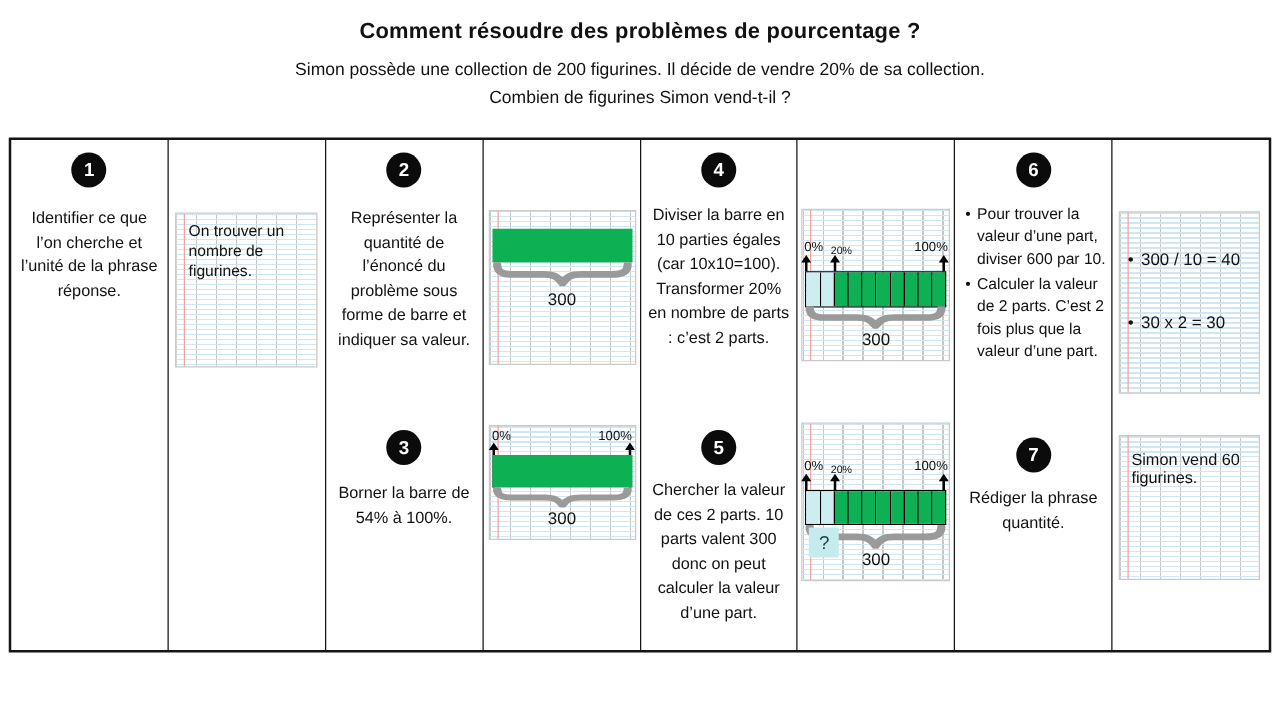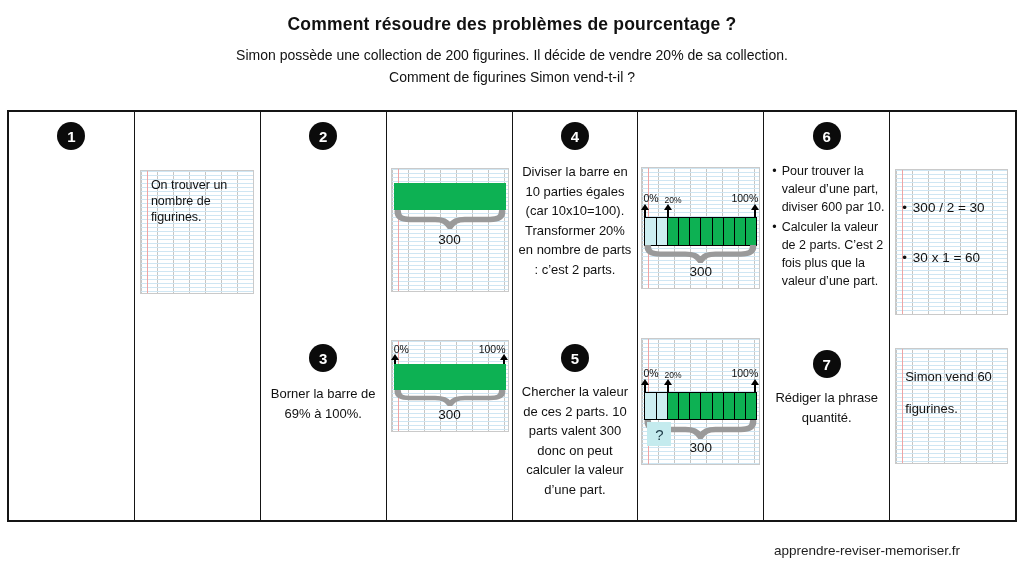--- a/index.html
+++ b/index.html
@@ -31,21 +31,21 @@
     background-image:
       repeating-linear-gradient(to bottom, #cfe6f3 0, #cfe6f3 1px, transparent 1px, transparent 4px),
       repeating-linear-gradient(to bottom, #c6c6c4 0, #c6c6c4 1px, transparent 1px, transparent 16px),
       repeating-linear-gradient(to right,  #c6c6c4 0, #c6c6c4 1px, transparent 1px, transparent 16px);
     border:1px solid #cacaca;box-sizing:border-box;}
   .paper::before{content:"";position:absolute;top:0;bottom:0;left:6px;width:1px;
     background:#efa4a4;}
 
   .paper-text{position:absolute;left:10px;right:2px;font-size:12.5px;line-height:16px;}
   .calc-row{position:absolute;left:6px;right:2px;font-size:13.5px;display:flex;gap:6px;}
-  .answer-text{position:absolute;left:9px;right:2px;font-size:13px;line-height:32px;}
+  .answer-text{position:absolute;left:9px;right:2px;font-size:13px;line-height:14px;}
 
   
   .bar-solid{position:absolute;left:2px;right:2px;background:#0db153;}
   .bar-seg{position:absolute;left:2px;right:2px;display:flex;border:1.5px solid #000;box-sizing:border-box;}
   .seg{flex:1 1 0;border-right:1px solid #000;}
   .seg:last-child{border-right:none;}
   .seg.green{background:#0db153;}
   .seg.cyan{background:#cdeef1;}
 
   .brace{position:absolute;left:2px;right:2px;}
@@ -68,40 +68,42 @@
 </style>
 </head>
 <body>
 
 <div class="stage">
 
   <div class="header">
     <div class="title">Comment résoudre des problèmes de pourcentage ?</div>
     <div class="subtitle">
       <div>Simon possède une collection de 200 figurines. Il décide de vendre 20% de sa collection.</div>
-      <div>Comment de figurines Simon vend-t-il ?</div>
+      <div>Combien de figurines Simon vend-t-il ?</div>
     </div>
   </div>
 
   <div class="table">
 
     <div class="col">
       <div class="step-circle" style="top:10px">1</div>
+      <div class="step-text" style="top:52px">Identifier ce que l’on cherche et l’unité de la phrase réponse.</div>
     </div>
 
     <div class="col">
       <div class="paper" style="top:58px;left:5px;right:6px;height:124px">
         <div class="paper-text" style="top:6px">On trouver un nombre de figurines.</div>
       </div>
     </div>
 
     <div class="col">
       <div class="step-circle" style="top:10px">2</div>
+      <div class="step-text" style="top:52px">Représenter la quantité de l’énoncé du problème sous forme de barre et indiquer sa valeur.</div>
       <div class="step-circle" style="top:232px">3</div>
-      <div class="step-text" style="top:272px">Borner la barre de 69% à 100%.</div>
+      <div class="step-text" style="top:272px">Borner la barre de 54% à 100%.</div>
     </div>
 
     <div class="col">
 
       <div class="paper" style="top:56px;left:4px;right:3px;height:124px">
         <div class="bar-solid" style="top:14px;height:27px"></div>
         <div class="brace" style="top:41px;height:19px">
           <svg viewBox="0 0 120 24" preserveAspectRatio="none">
             <path d="M4 2 C4 10 9 12 17 12 L44 12 C52 12 56 14 60 21 C64 14 68 12 76 12 L103 12 C111 12 116 10 116 2" fill="none" stroke="#9a9a9a" stroke-width="7" stroke-linecap="round"></path>
           </svg>
@@ -202,29 +204,28 @@
         </div>
       </div>
       <div class="step-circle" style="top:238px">7</div>
       <div class="step-text" style="top:276px">Rédiger la phrase quantité.</div>
     </div>
 
     <div class="col">
       <div class="paper" style="top:57px;left:5px;right:7px;height:146px">
         <div class="calc-row" style="top:30px">
           <span class="bullet-dot">•</span>
-          <span>300 / 2 = 30</span>
+          <span>300 / 10 = 40</span>
         </div>
         <div class="calc-row" style="top:80px">
           <span class="bullet-dot">•</span>
-          <span>30 x 1 = 60</span>
+          <span>30 x 2 = 30</span>
         </div>
       </div>
       <div class="paper" style="top:236px;left:5px;right:7px;height:116px">
         <div class="answer-text" style="top:12px">Simon vend 60 figurines.</div>
       </div>
     </div>
 
   </div>
 
-  <div class="footer">apprendre-reviser-memoriser.fr</div>
 
 </div>
 
 </body></html>

